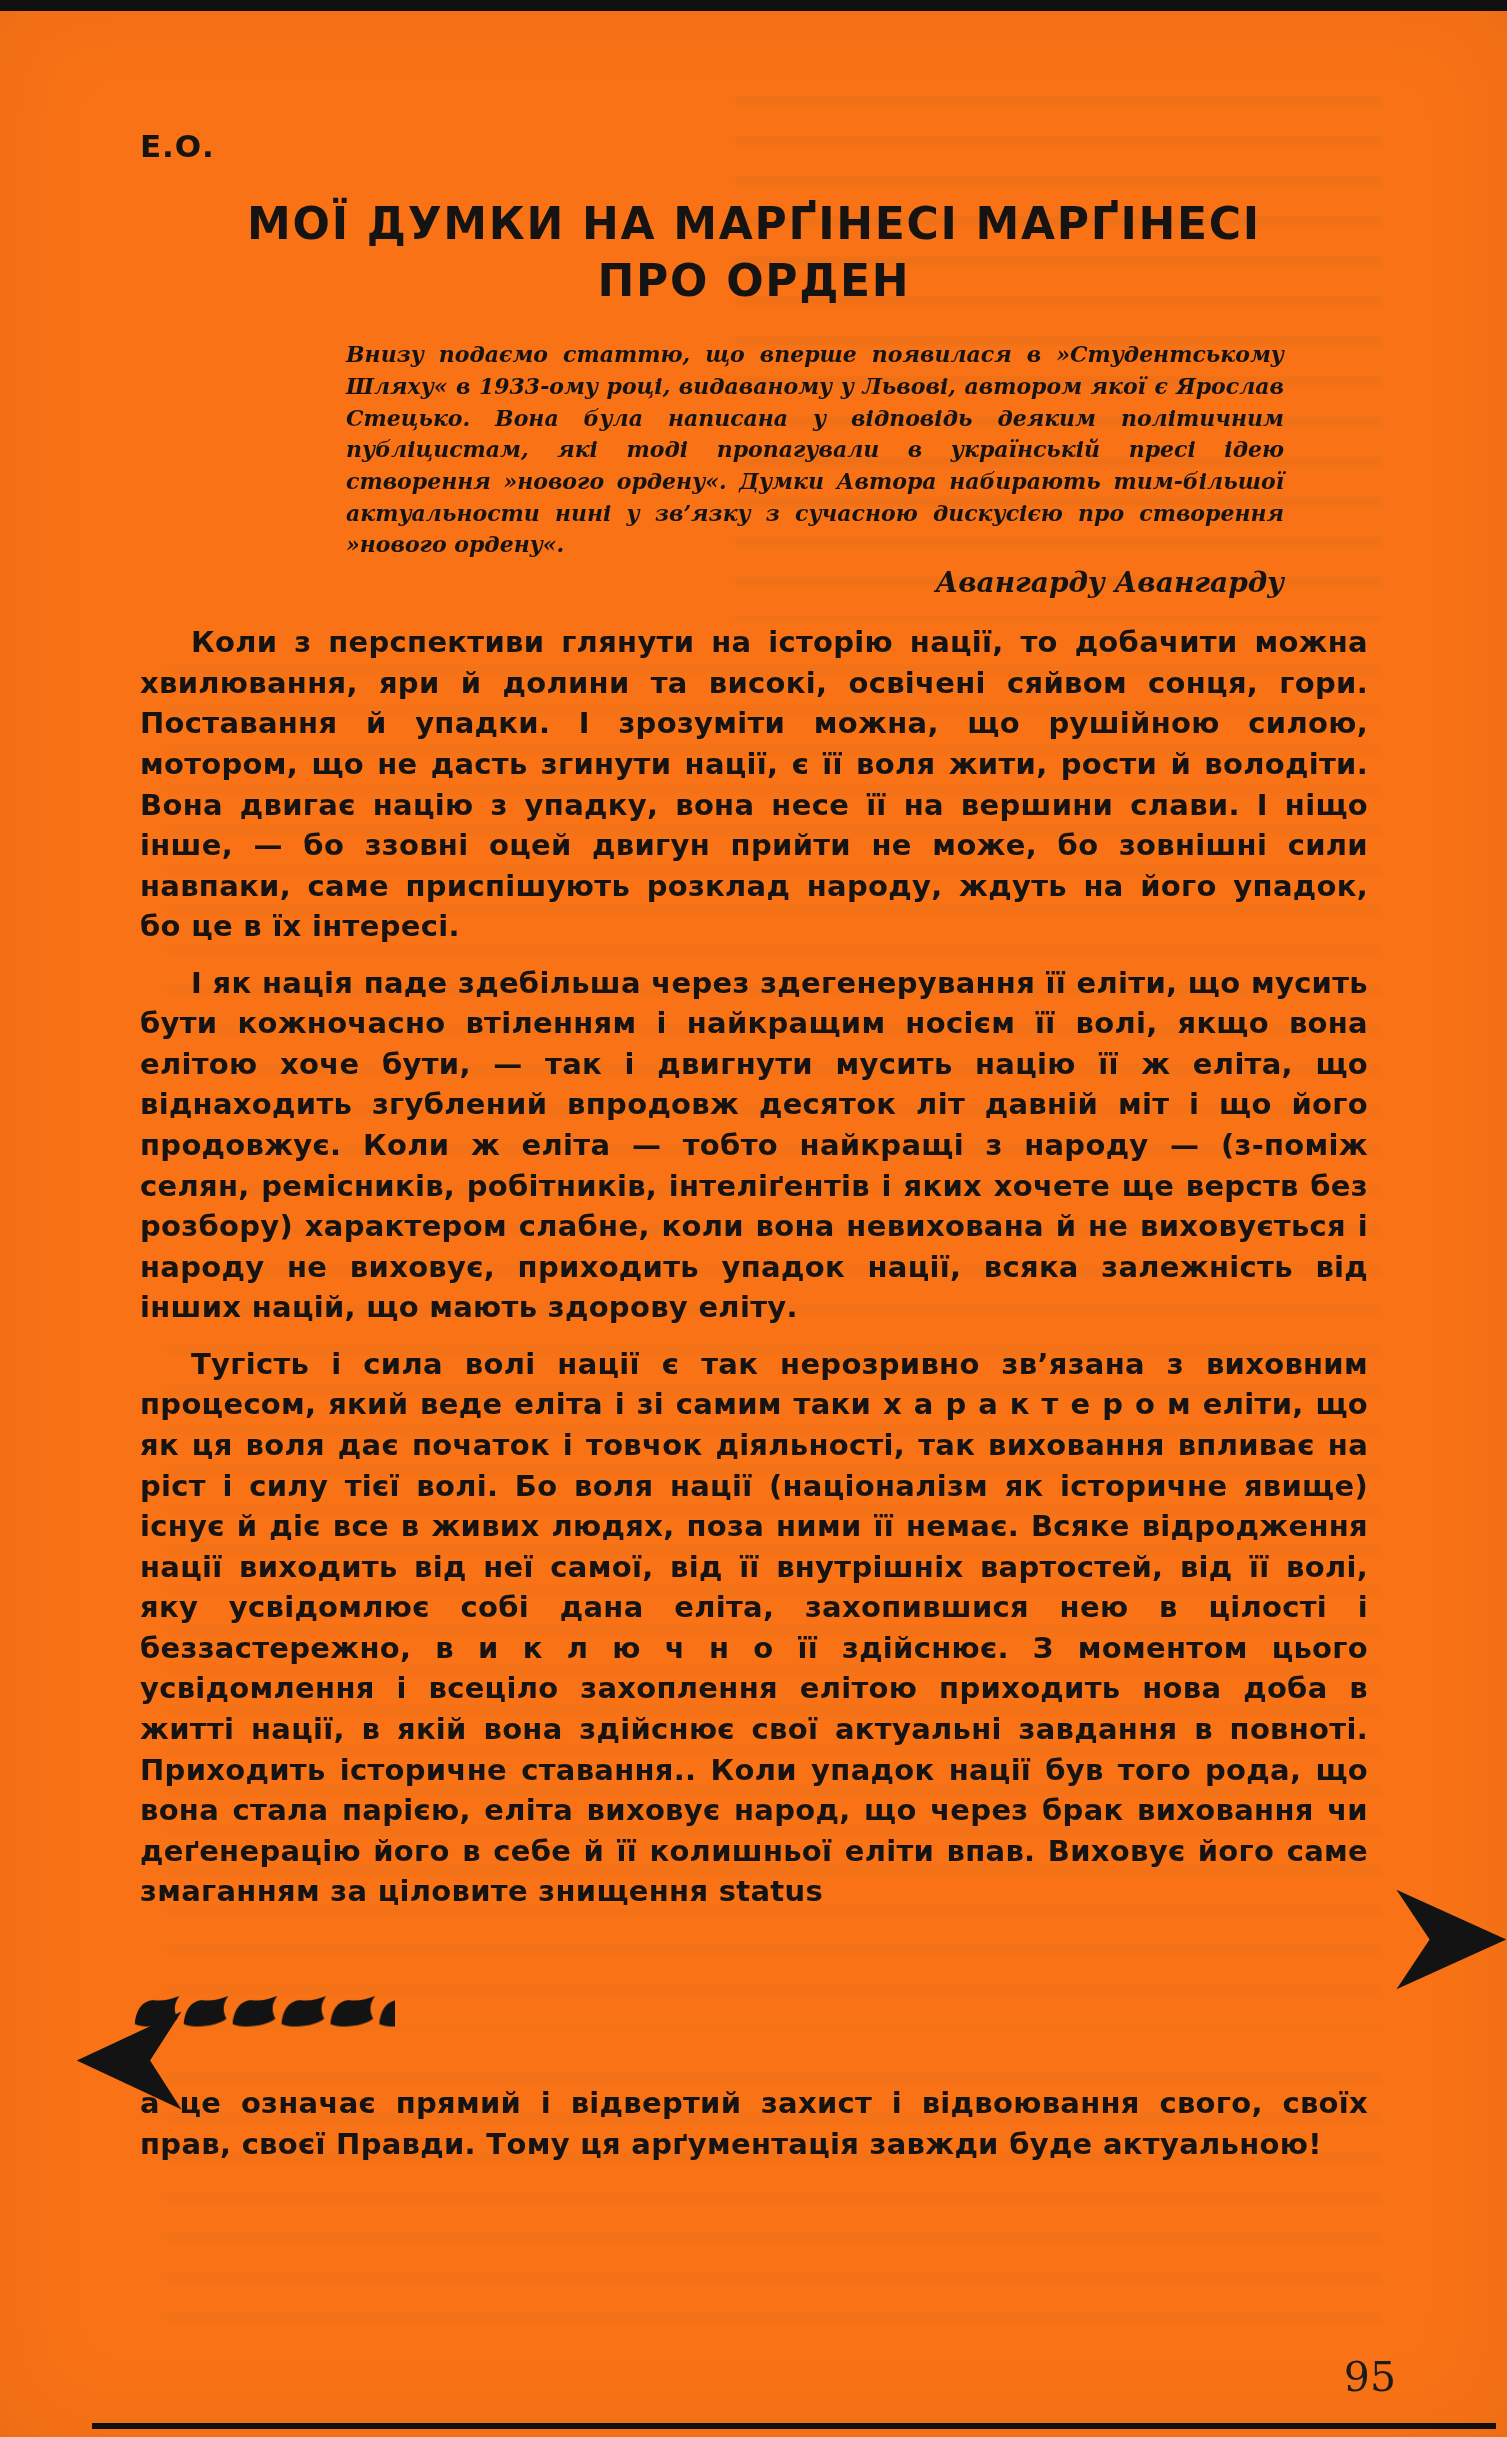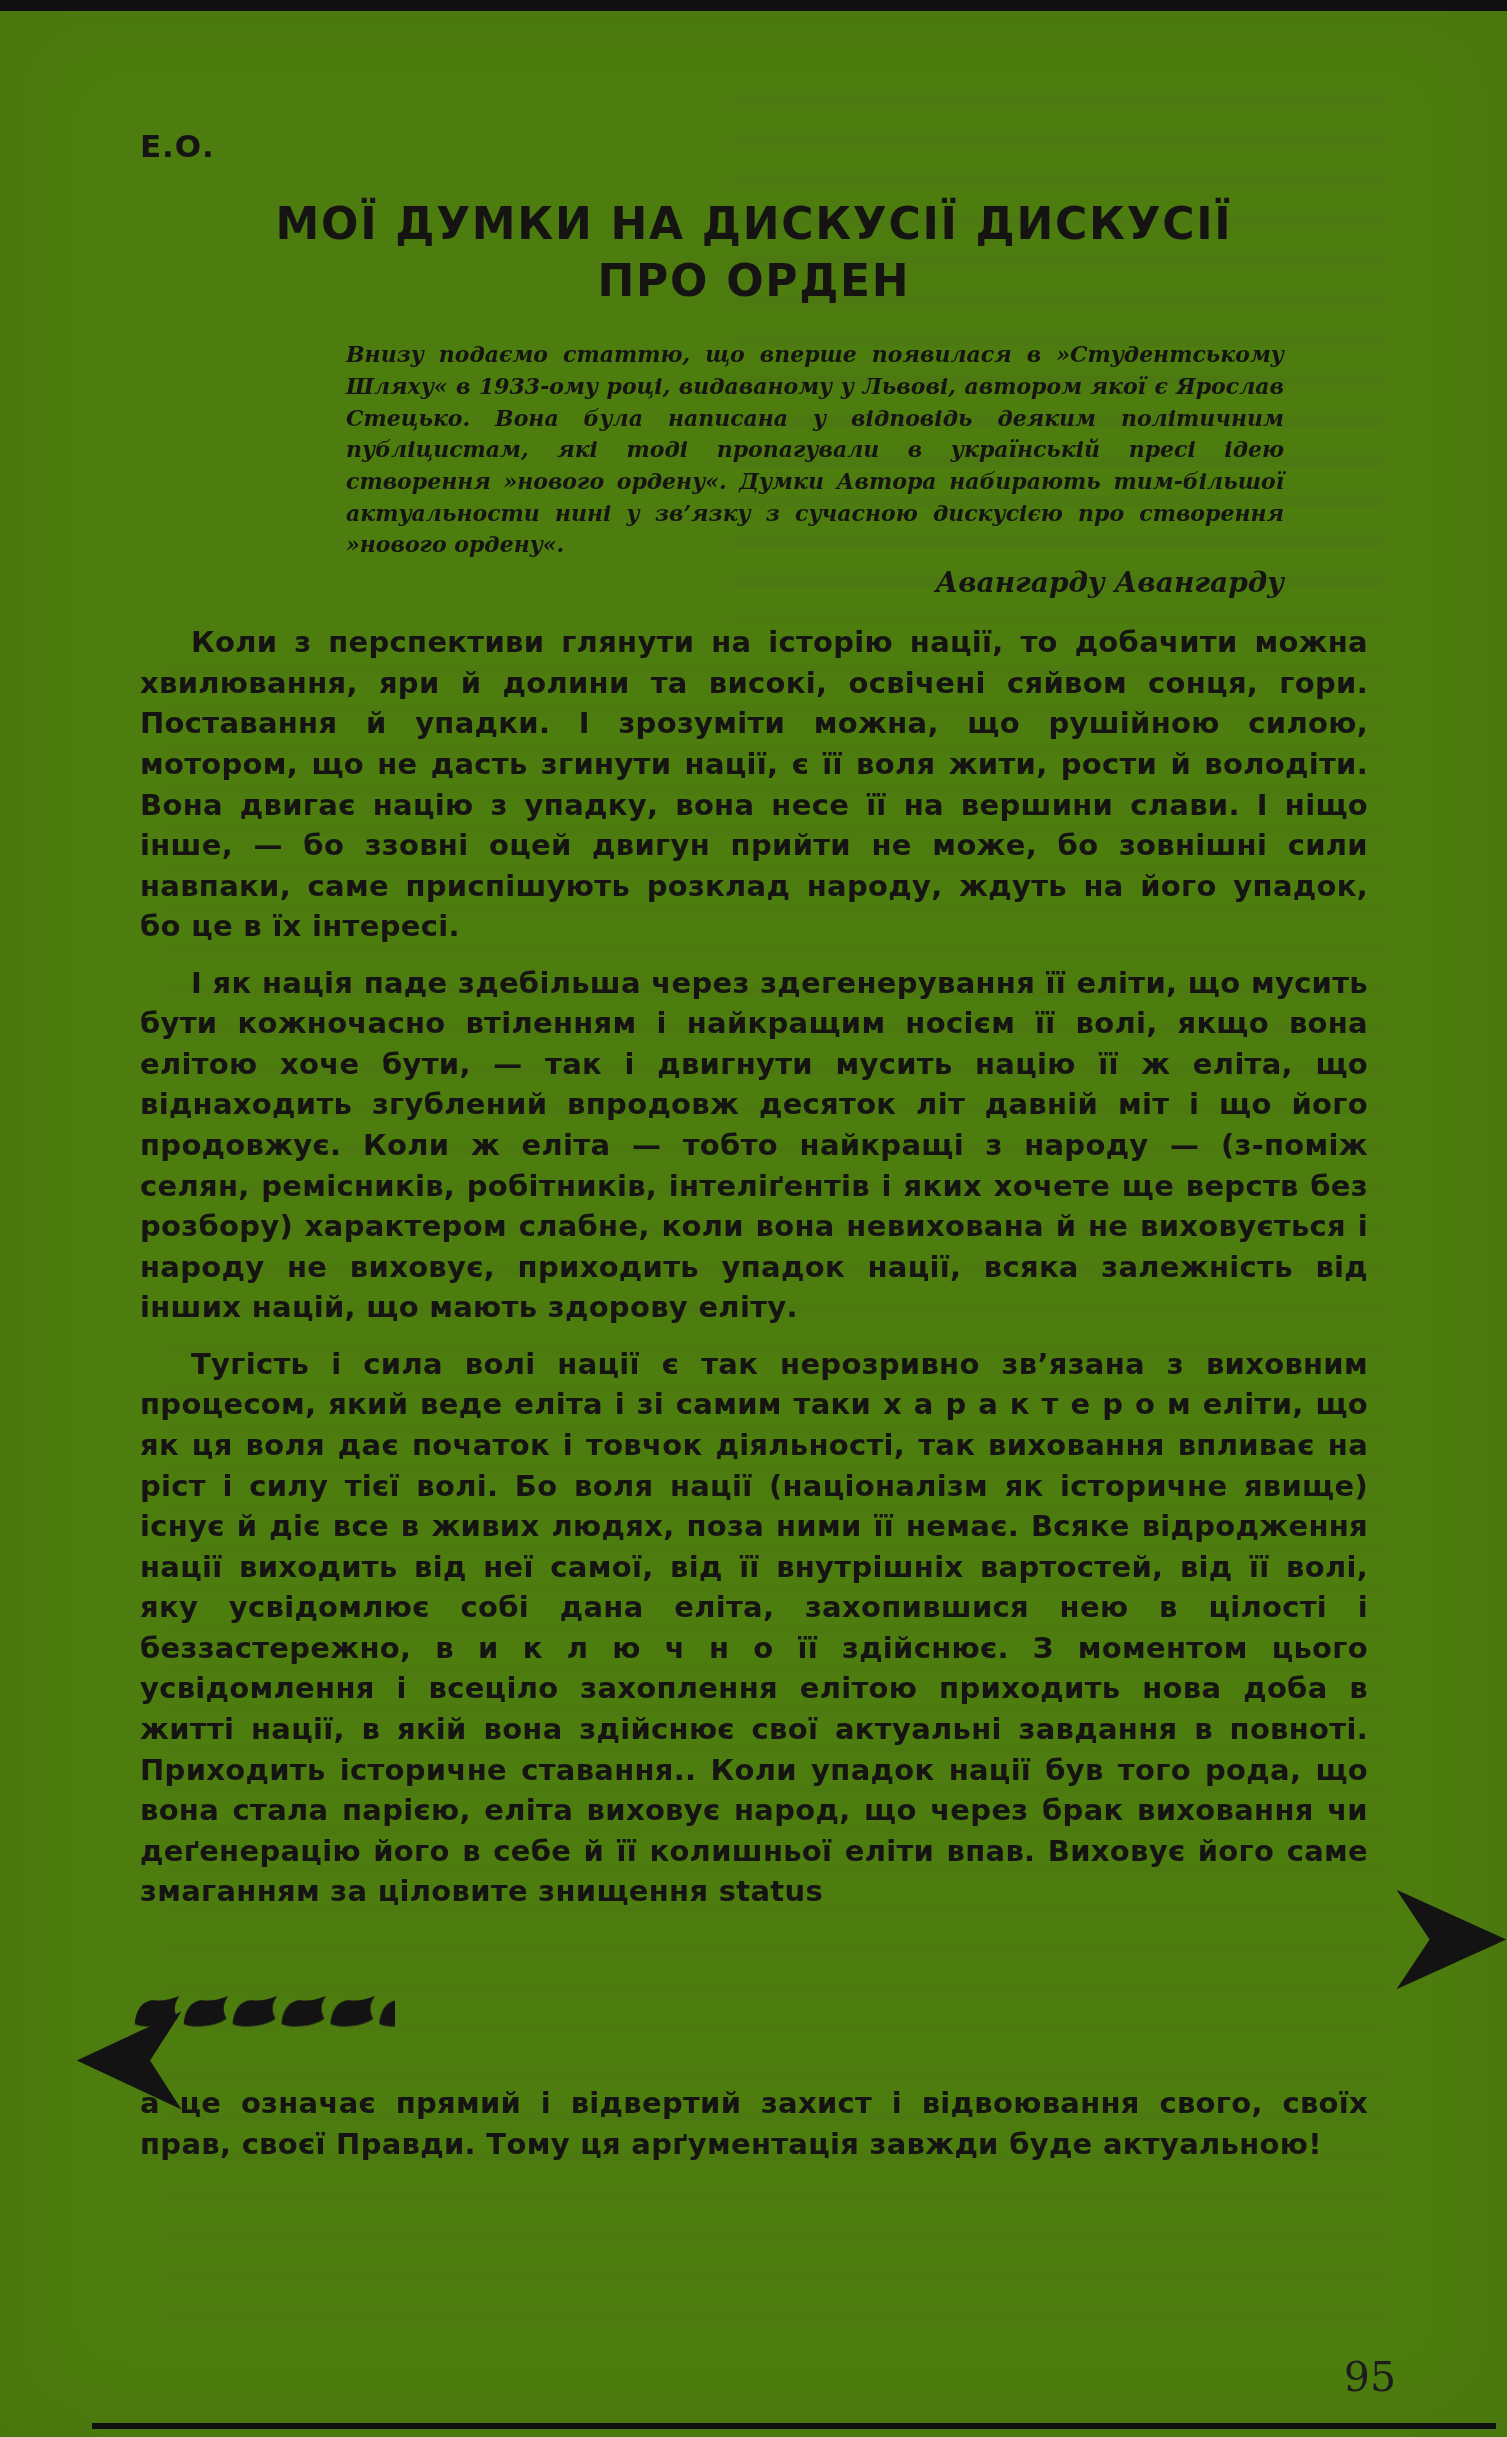--- a/index.html
+++ b/index.html
@@ -1,20 +1,20 @@
 <!DOCTYPE html>
 <html style="font-size:14px"><head>
 <meta charset="utf-8">
 <style>
   html, body { margin: 0; padding: 0; background: #ffffff; }
   .page {
     position: relative;
     width: 1508px;
     height: 2438px;
-    background: #4d7c0f;
+    background: #f97316;
     overflow: hidden;
     color: #151413;
     font-family: "DejaVu Sans", sans-serif;
     box-shadow: inset 0 0 105px rgba(0,0,0,0.06);
   }
   .content {
     position: relative;
     padding: 103px 140px 0 140px;
   }
   .scan-strip-top {
@@ -133,21 +133,21 @@
   <div class="scan-strip-top"></div>
 
   <div class="ghost g1"></div>
   <div class="ghost g2"></div>
   <div class="ghost g3"></div>
 
   <div class="content">
 
     <div class="author">Е.О.</div>
 
-    <h1 class="title"><span>МОЇ ДУМКИ НА ДИСКУСІЇ ДИСКУСІЇ</span><br><span>ПРО ОРДЕН</span></h1>
+    <h1 class="title"><span>МОЇ ДУМКИ НА МАРҐІНЕСІ МАРҐІНЕСІ</span><br><span>ПРО ОРДЕН</span></h1>
 
     <div class="editorial">Внизу подаємо статтю, що вперше появилася в »Студентському Шляху« в 1933-ому році, видаваному у Львові, автором якої є Ярослав Стецько. Вона була написана у відповідь деяким політичним публіцистам, які тоді пропагували в українській пресі ідею створення »нового ордену«. Думки Автора набирають тим-більшої актуальности нині у зв’язку з сучасною дискусією про створення »нового ордену«.</div>
 
     <div class="signature">Авангарду Авангарду</div>
 
     <p class="body-par">Коли з перспективи глянути на історію нації, то добачити можна хвилювання, яри й долини та високі, освічені сяйвом сонця, гори. Поставання й упадки. І зрозуміти можна, що рушійною силою, мотором, що не дасть згинути нації, є її воля жити, рости й володіти. Вона двигає націю з упадку, вона несе її на вершини слави. І ніщо інше, — бо ззовні оцей двигун прийти не може, бо зовнішні сили навпаки, саме приспішують розклад народу, ждуть на його упадок, бо це в їх інтересі.</p>
 
     <p class="body-par">І як нація паде здебільша через здегенерування її еліти, що мусить бути кожночасно втіленням і найкращим носієм її волі, якщо вона елітою хоче бути, — так і двигнути мусить націю її ж еліта, що віднаходить згублений впродовж десяток літ давній міт і що його продовжує. Коли ж еліта — тобто найкращі з народу — (з-поміж селян, ремісників, робітників, інтеліґентів і яких хочете ще верств без розбору) характером слабне, коли вона невихована й не виховується і народу не виховує, приходить упадок нації, всяка залежність від інших націй, що мають здорову еліту.</p>
 
     <p class="body-par">Тугість і сила волі нації є так нерозривно зв’язана з виховним процесом, який веде еліта і зі самим таки х а р а к т е р о м еліти, що як ця воля дає початок і товчок діяльності, так виховання впливає на ріст і силу тієї волі. Бо воля нації (націоналізм як історичне явище) існує й діє все в живих людях, поза ними її немає. Всяке відродження нації виходить від неї самої, від її внутрішніх вартостей, від її волі, яку усвідомлює собі дана еліта, захопившися нею в цілості і беззастережно, в и к л ю ч н о її здійснює. З моментом цього усвідомлення і всеціло захоплення елітою приходить нова доба в житті нації, в якій вона здійснює свої актуальні завдання в повноті. Приходить історичне ставання.. Коли упадок нації був того рода, що вона стала парією, еліта виховує народ, що через брак виховання чи деґенерацію його в себе й її колишньої еліти впав. Виховує його саме змаганням за ціловите знищення status</p>

